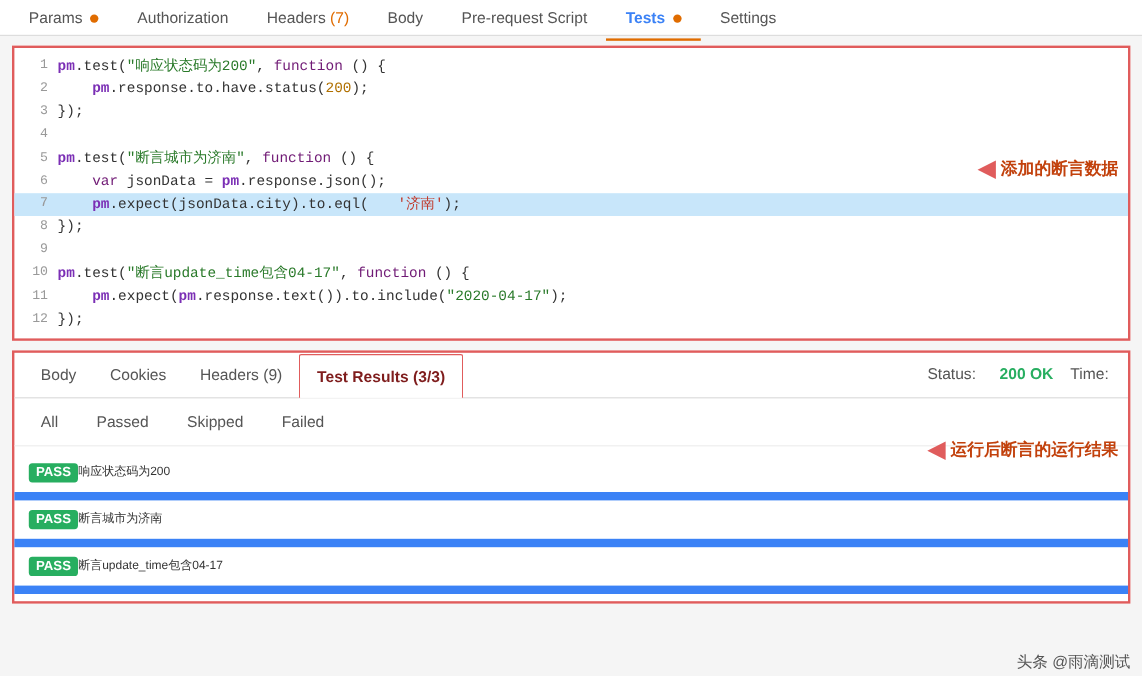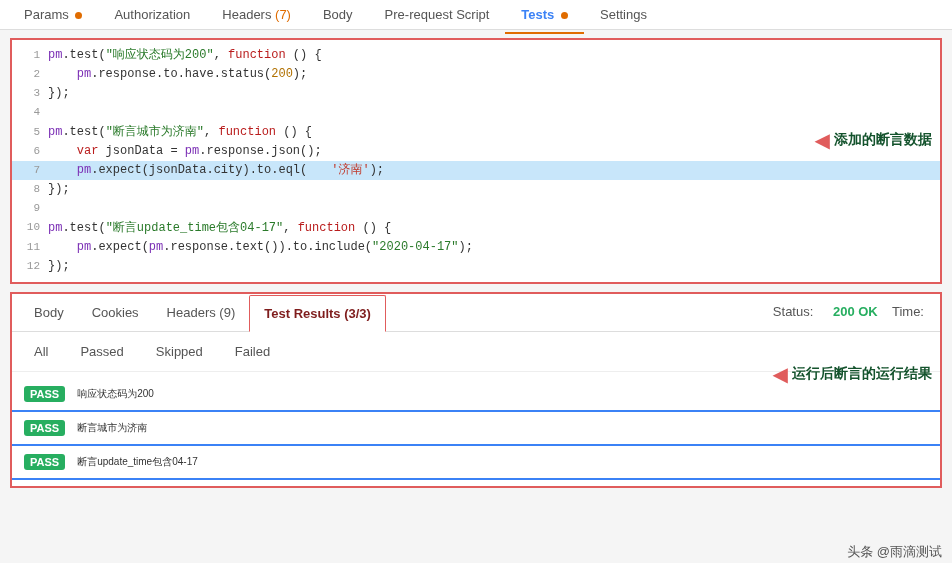--- a/index.html
+++ b/index.html
@@ -80,22 +80,22 @@
       text-align: right;
       margin-right: 8px;
       user-select: none;
       font-size: 11px;
     }
     .code-content {
       flex: 1;
       white-space: pre;
     }
     
-    .kw-purple { color: #7b2fb5; font-weight: normal; }
-    .kw-blue { color: #b91c1c; }
+    .kw-purple { color: #7b2fb5; font-weight: bold; }
+    .kw-blue { color: #701a75; }
     .str-green { color: #2a7a2a; }
     .str-red { color: #c0392b; margin-left: 24px; }
     .fn-yellow { color: #b07000; }
     .plain { color: #333; }
 
     
     .response-section {
       background: #fff;
       border: 2px solid #e05c5c;
       margin: 8px 10px;
@@ -150,24 +150,23 @@
       font-size: 13px;
       border-radius: 3px;
     }
 
     
     .test-results {
       padding: 6px 0;
     }
     .test-row {
       display: flex;
-      align-items: center;
+      align-items: flex-start;
       padding: 8px 12px;
-      border-bottom: 2px solid #3b82f6;
-      gap: 12px;
+      border-bottom: 7px solid #3b82f6;
     }
     .pass-badge {
       background: #27ae60;
       color: #fff;
       font-size: 11px;
       font-weight: bold;
       padding: 2px 6px;
       border-radius: 3px;
       min-width: 36px;
       text-align: center;
@@ -211,21 +210,21 @@
       top: 90px;
       display: flex;
       align-items: center;
       gap: 0;
     }
     .ann-arrow {
       color: #e05c5c;
       font-size: 18px;
     }
     .ann-text {
-      color: #14532d;
+      color: #c2410c;
       font-size: 14px;
       font-weight: bold;
       white-space: nowrap;
     }
 
     .resp-wrapper {
       position: relative;
     }
     .resp-annotation {
       position: absolute;

